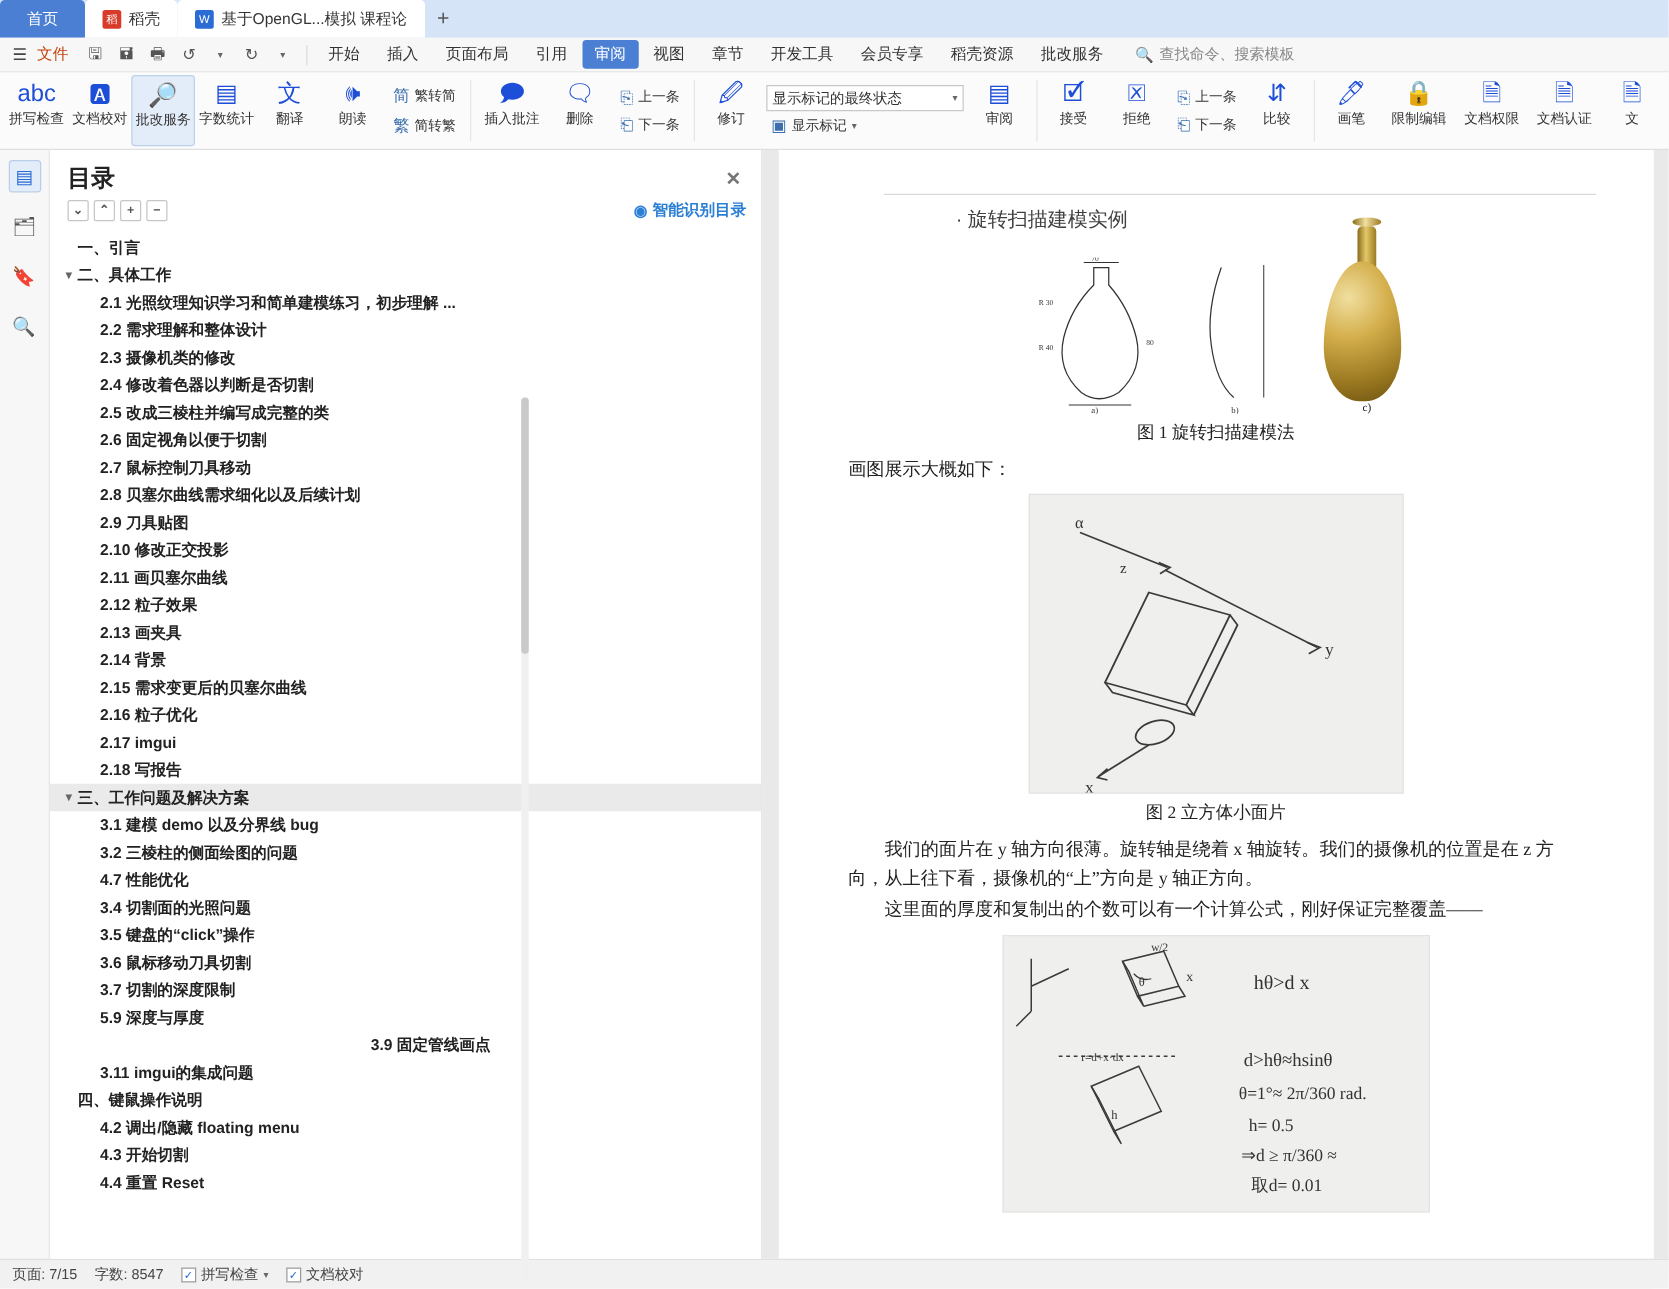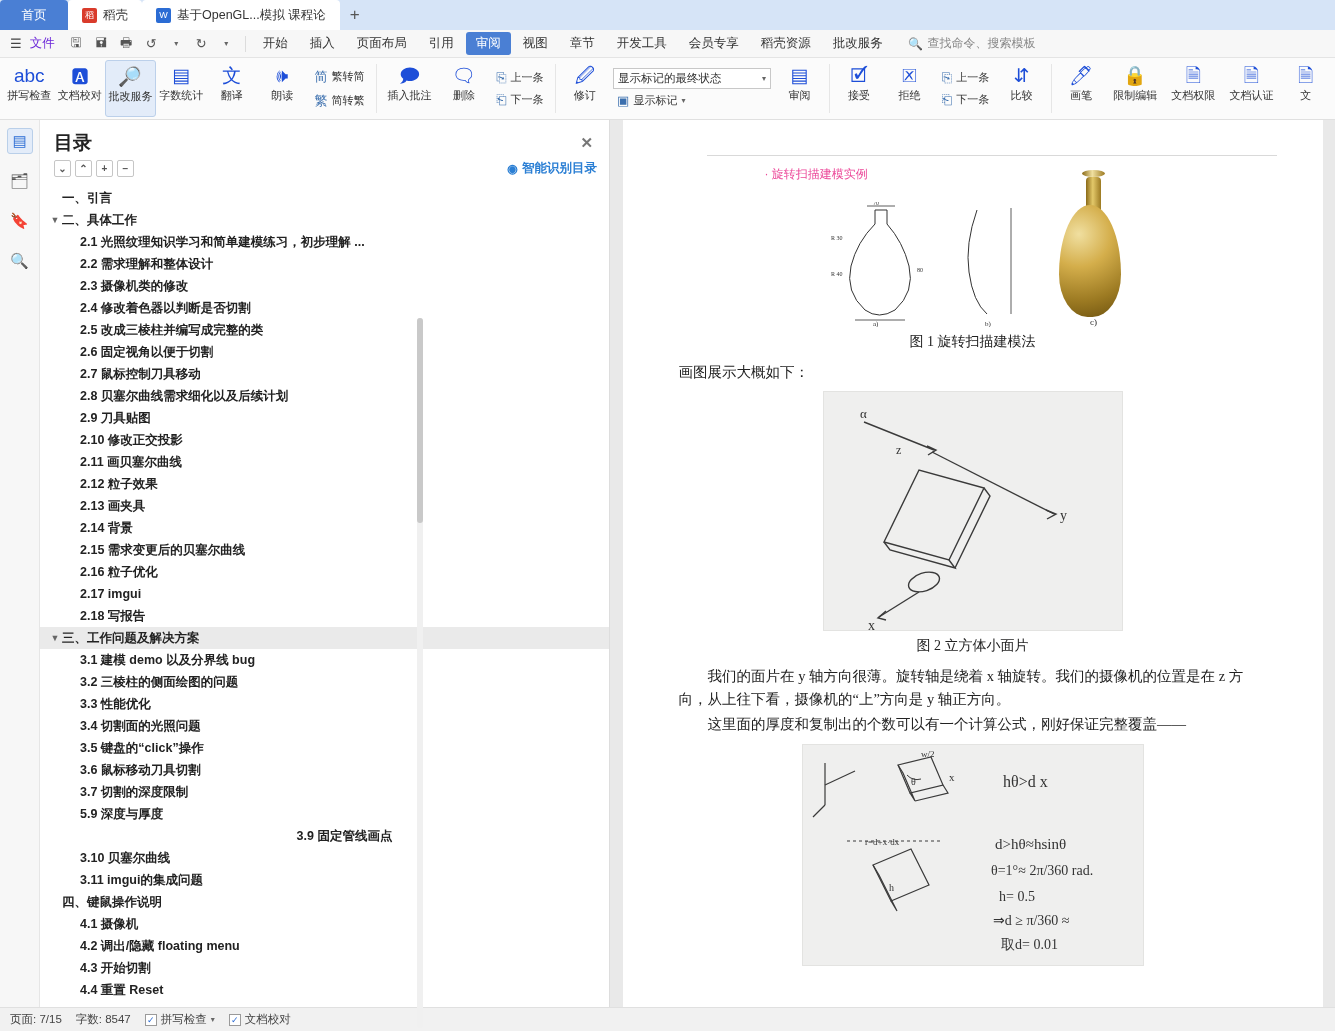--- a/index.html
+++ b/index.html
@@ -33,21 +33,21 @@
   }
   .tab-icon.word { background: #2b6cd4; }
   .tab-plus { font-size: 17px; color: #555; padding: 0 10px; line-height: 30px; }
 
   
   .menurow {
     height: 28px; background: #f7f7f7; display: flex; align-items: center;
     border-bottom: 1px solid #e4e4e4; padding-left: 6px; gap: 2px;
   }
   .menu-hamb { font-size: 13px; color:#444; padding: 0 4px; }
-  .menu-file { font-size: 12.5px; padding: 2px 8px 2px 2px; color:#6d28d9; }
+  .menu-file { font-size: 12.5px; padding: 2px 8px 2px 2px; color:#c2410c; }
   .qbtn {
     width: 23px; height: 22px; display:inline-flex; align-items:center; justify-content:center;
     color:#555; font-size: 13px;
   }
   .vsep { width: 1px; height: 16px; background: #dcdcdc; margin: 0 5px; }
   .mtab {
     font-size: 12.5px; padding: 3px 10px; color: #333; border-radius: 3px;
   }
   .mtab.active { background: #4a7fd4; color: #fff; }
   .searchbox { margin-left: 14px; color: #888; font-size: 12px; display:flex; align-items:center; gap:4px;}
@@ -120,21 +120,21 @@
   }
   .scrollthumb { position: absolute; left:0; top: 0; width: 6px; height: 205px; background:#c9c9c9; border-radius:3px;}
 
   
   .docarea { flex: 1; background: #e9e9e9; display: flex; justify-content: center; overflow: hidden; }
   .page {
     width: 700px; background: #fff; margin-top: 0; padding: 0 56px 0 56px;
     position: relative; font-family: "Liberation Serif", serif;
   }
   .page .topline { border-bottom: 1px solid #d9d9d9; height: 36px; margin: 0 -10px 0 28px;}
-  .bullet-line { font-size: 12px; color:#ec4899; margin: 10px 0 0 86px; font-family:"Liberation Sans",sans-serif;}
+  .bullet-line { font-size: 16px; color:#404040; margin: 10px 0 0 86px; font-family:"Liberation Sans",sans-serif;}
   .figcap { text-align: center; font-size: 14px; margin: 6px 0 10px; }
   .ptext { font-size: 14.5px; line-height: 1.55; text-indent: 2em; margin: 3px 0; }
   .pplain { font-size: 14.5px; line-height: 1.55; margin: 3px 0; }
 
   
   .fig1 { height: 130px; display: flex; align-items: flex-end; justify-content: center; gap: 26px; margin-top: 14px;}
   .fig1 svg { display:block; }
   .vase3d {
     width: 62px; height: 112px; border-radius: 50% 50% 46% 46% / 62% 62% 38% 38%;
     background: radial-gradient(circle at 32% 26%, #f0dfa0 0%, #d4ae4b 35%, #9c7a22 72%, #6d520f 100%);
@@ -444,21 +444,21 @@
           <div class="orow" style="padding-left: 26px;">
             <span class="arrow"></span>
             <span>3.1 建模 demo 以及分界线 bug</span>
           </div>
           <div class="orow" style="padding-left: 26px;">
             <span class="arrow"></span>
             <span>3.2 三棱柱的侧面绘图的问题</span>
           </div>
           <div class="orow" style="padding-left: 26px;">
             <span class="arrow"></span>
-            <span>3.3 性能优化</span>
+            <span>4.7 性能优化</span>
           </div>
           <div class="orow" style="padding-left: 26px;">
             <span class="arrow"></span>
             <span>3.4 切割面的光照问题</span>
           </div>
           <div class="orow" style="padding-left: 26px;">
             <span class="arrow"></span>
             <span>3.5 键盘的“click”操作</span>
           </div>
           <div class="orow" style="padding-left: 26px;">
@@ -472,33 +472,25 @@
           <div class="orow" style="padding-left: 26px;">
             <span class="arrow"></span>
             <span>5.9 深度与厚度</span>
           </div>
           <div class="orow" style="padding-left: 26px; justify-content: center;">
             <span class="arrow"></span>
             <span>3.9 固定管线画点</span>
           </div>
           <div class="orow" style="padding-left: 26px;">
             <span class="arrow"></span>
-            <span>3.10 贝塞尔曲线</span>
-          </div>
-          <div class="orow" style="padding-left: 26px;">
-            <span class="arrow"></span>
             <span>3.11 imgui的集成问题</span>
           </div>
           <div class="orow" style="padding-left: 8px;">
             <span class="arrow"></span>
             <span>四、键鼠操作说明</span>
-          </div>
-          <div class="orow" style="padding-left: 26px;">
-            <span class="arrow"></span>
-            <span>4.1 摄像机</span>
           </div>
           <div class="orow" style="padding-left: 26px;">
             <span class="arrow"></span>
             <span>4.2 调出/隐藏 floating menu</span>
           </div>
           <div class="orow" style="padding-left: 26px;">
             <span class="arrow"></span>
             <span>4.3 开始切割</span>
           </div>
           <div class="orow" style="padding-left: 26px;">

